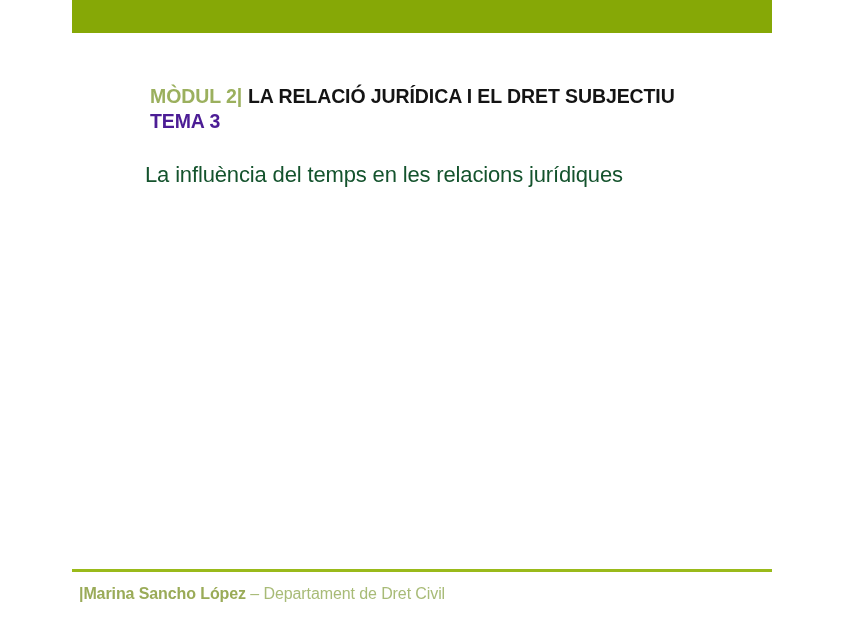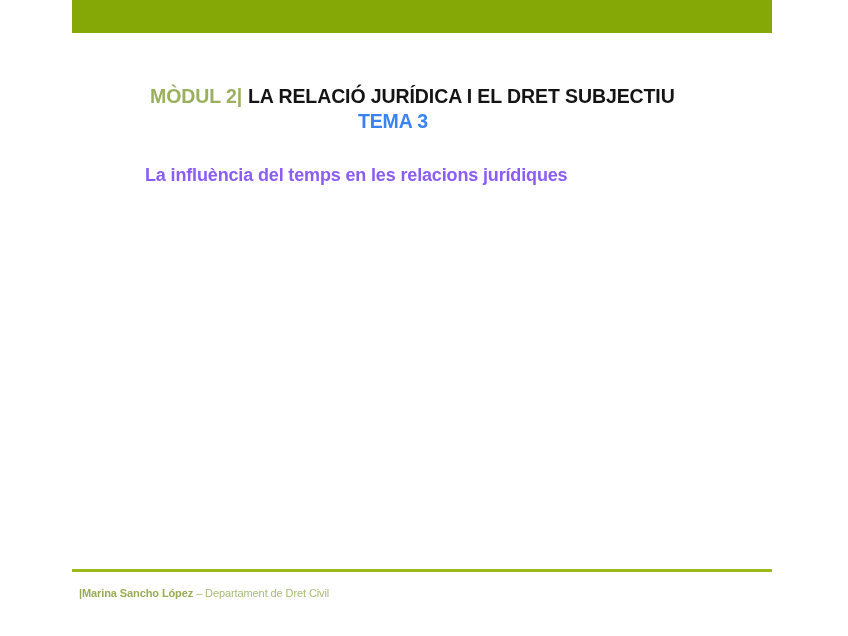--- a/index.html
+++ b/index.html
@@ -55,39 +55,39 @@
     color: #9bb05e;
     font-weight: bold;
   }
   .title-main {
     color: #141414;
     margin-left: 6px;
   }
   .tema-line {
     font-size: 19.5px;
     font-weight: bold;
-    color: #3b82f6;
+    color: #4c1d95;
     line-height: 25px;
-    text-align: center;
+    text-align: left;
     width: 486px;
     margin-left: 0px;
     letter-spacing: -0.1px;
   }
 
   
   .body-block {
     position: absolute;
     left: 145px;
     top: 163px;
     width: 600px;
   }
   .subtitle {
-    font-size: 18px;
-    font-weight: bold;
-    color: #8b5cf6;
+    font-size: 22px;
+    font-weight: normal;
+    color: #14532d;
     line-height: 24px;
     white-space: nowrap;
     letter-spacing: -0.15px;
   }
   .sub-list {
     list-style: none;
     margin: 5px 0 0 0;
     padding: 0;
   }
   .sub-list li {
@@ -105,21 +105,21 @@
     left: 72px;
     top: 569px;
     width: 700px;
     height: 3px;
     background: #9aba1a;
   }
   .footer-text {
     position: absolute;
     left: 79px;
     top: 585px;
-    font-size: 11px;
+    font-size: 16px;
     line-height: 17px;
     white-space: nowrap;
     letter-spacing: -0.1px;
   }
   .footer-author {
     color: #9aab58;
     font-weight: bold;
   }
   .footer-dept {
     color: #a8bb77;

